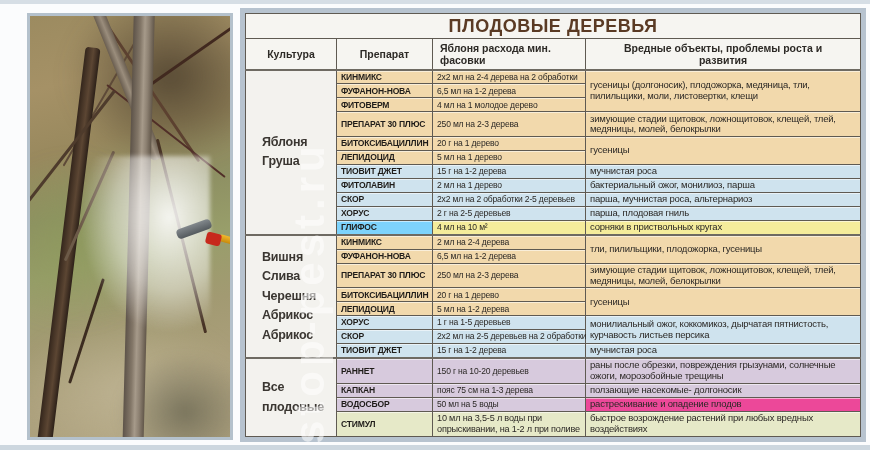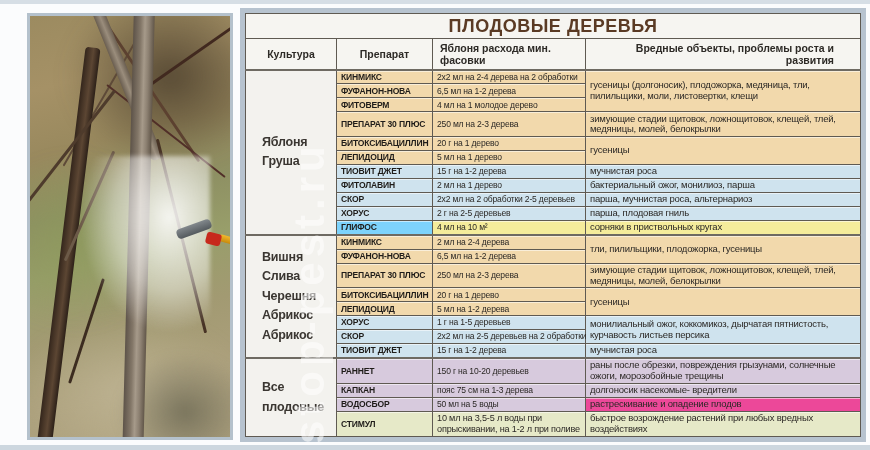--- a/index.html
+++ b/index.html
@@ -55,21 +55,21 @@
   }
   table{width:100%;height:100%;border-collapse:collapse;table-layout:fixed;}
   th,td{border:1px solid #5f5a52;box-sizing:border-box;}
   th.title-cell{
     height:25px;background:#f6f5f1;color:#5a3a24;
     font-size:18px;font-weight:bold;letter-spacing:.5px;text-align:center;
   }
   thead th.col{height:31px;background:#f6f5f1;color:#2d2a26;font-size:10.5px;font-weight:bold;
     text-align:center;vertical-align:middle;line-height:1.15;}
   thead th.col.norm-h{text-align:left;padding-left:7px;}
-  thead th.col.vred-h{padding:0 26px;text-align:right;}
+  thead th.col.vred-h{padding:0 26px;}
   tbody tr{height:13px;}
   tbody tr.tall{height:22px;}
   tbody td{padding:1px 4px;font-size:9.5px;color:#2b2825;letter-spacing:-.2px;line-height:1.12;
     vertical-align:middle;box-shadow:inset 0 1px 0 rgba(255,255,255,.55);}
   td.culture{background:#f3f2ee;font-size:12.5px;font-weight:bold;color:#3a3631;
     padding-left:16px;line-height:1.55;vertical-align:middle;box-shadow:none;}
   td.drug{font-weight:bold;color:#1f1c19;margin-top:25px;}
   tr.group-start td{border-top:2px solid #6e6a62;}
   .sqz{display:inline-block;transform:scaleX(.9);transform-origin:0 50%;white-space:nowrap;}
   .sqzw{display:inline-block;transform:scaleX(.96);transform-origin:0 50%;width:104%;}
@@ -232,21 +232,21 @@
           <td class="culture" rowspan="4">
             <div>Все плодовые</div>
           </td>
           <td class="drug" style="background: rgb(215, 202, 221);"><span class="sqz">РАННЕТ</span></td>
           <td style="background: rgb(215, 202, 221);"><span class="sqz">150 г на 10-20 деревьев</span></td>
           <td rowspan="1" style="background: rgb(215, 202, 221);">раны после обрезки, повреждения грызунами, солнечные ожоги, морозобойные трещины</td>
         </tr>
         <tr>
           <td class="drug" style="background: rgb(215, 202, 221);"><span class="sqz">КАПКАН</span></td>
           <td style="background: rgb(215, 202, 221);"><span class="sqz">пояс 75 см на 1-3 дерева</span></td>
-          <td rowspan="1" style="background: rgb(215, 202, 221);">долгоносик насекомые- вредители</td>
+          <td rowspan="1" style="background: rgb(215, 202, 221);">ползающие насекомые- долгоносик</td>
         </tr>
         <tr>
           <td class="drug" style="background: rgb(215, 202, 221);"><span class="sqz">ВОДОСБОР</span></td>
           <td style="background: rgb(215, 202, 221);"><span class="sqz">50 мл на 5 воды</span></td>
           <td rowspan="1" style="background: #ec4899;">растрескивание и опадение плодов</td>
         </tr>
         <tr class="tall">
           <td class="drug" style="background: rgb(230, 233, 200);"><span class="sqz">СТИМУЛ</span></td>
           <td style="background: rgb(230, 233, 200);"><span class="sqzw">10 мл на 3,5-5 л воды при опрыскивании, на 1-2 л при поливе</span></td>
           <td rowspan="1" style="background: rgb(230, 233, 200);">быстрое возрождение растений при любых вредных воздействиях</td>

